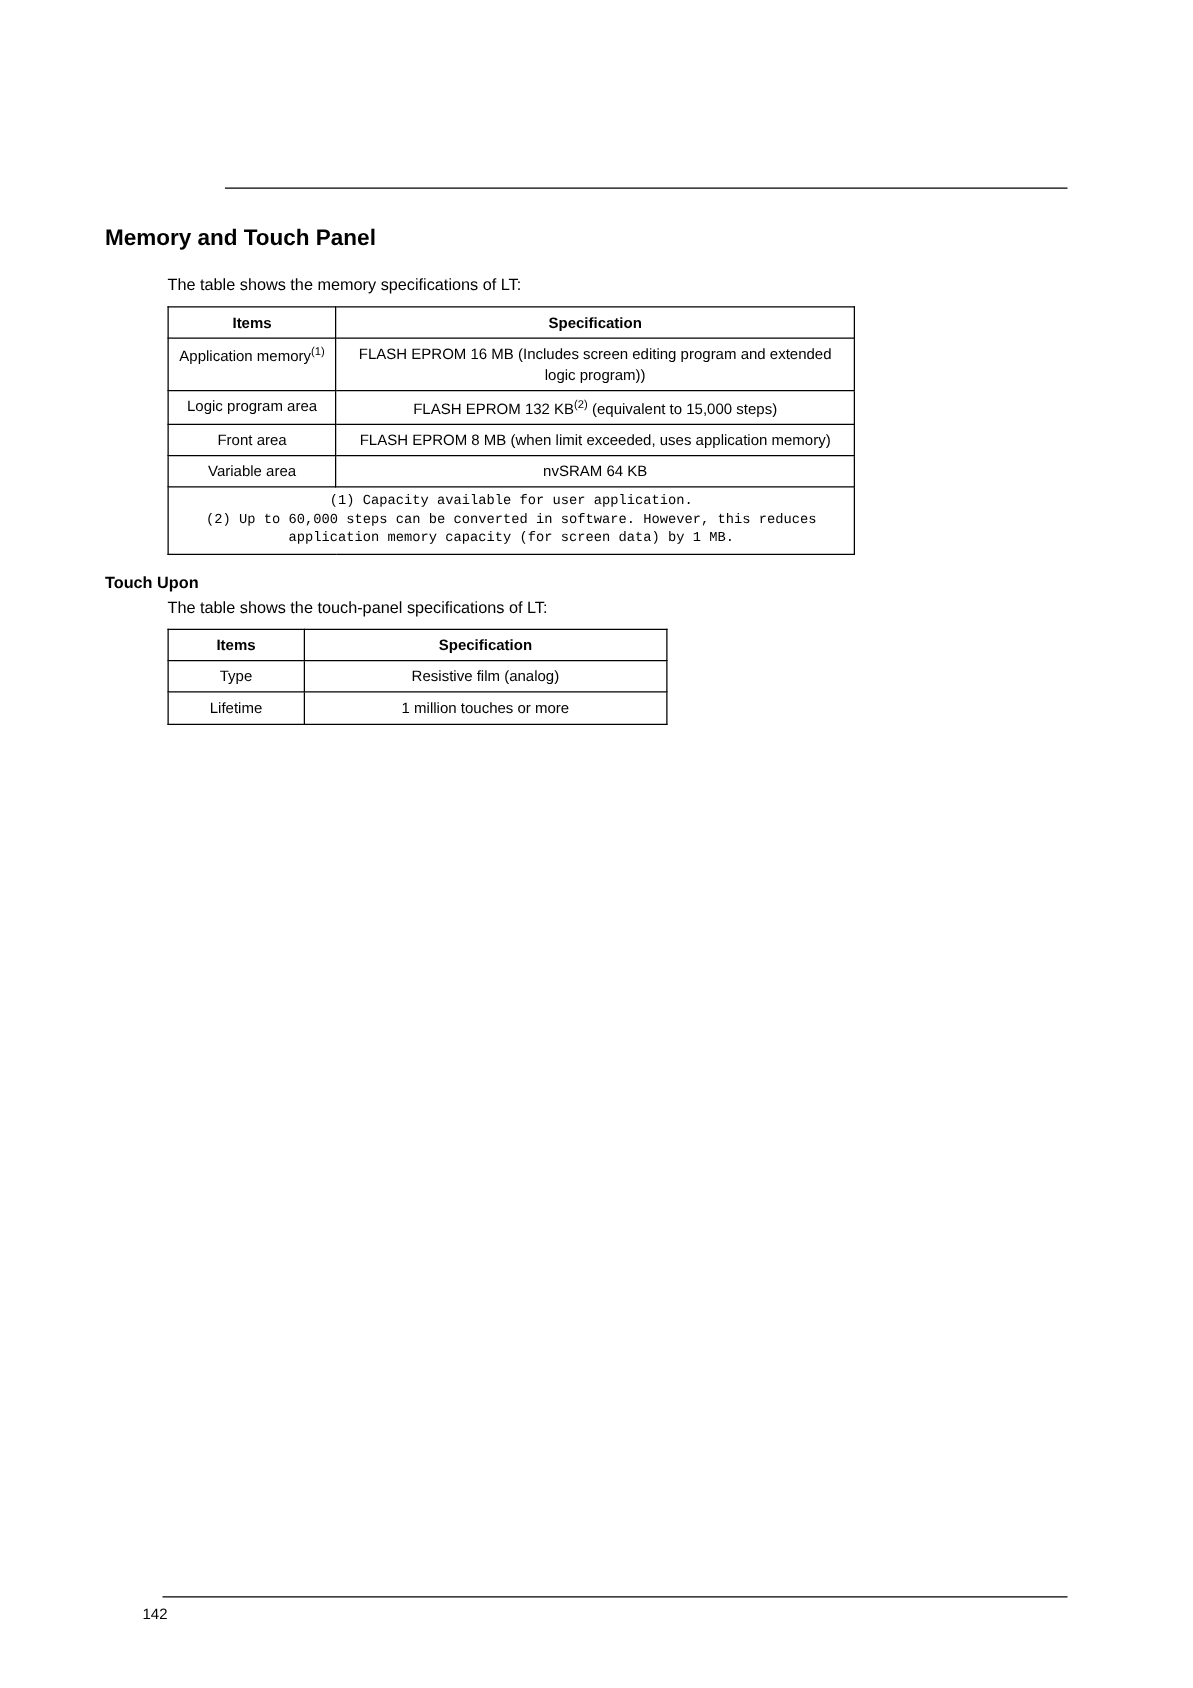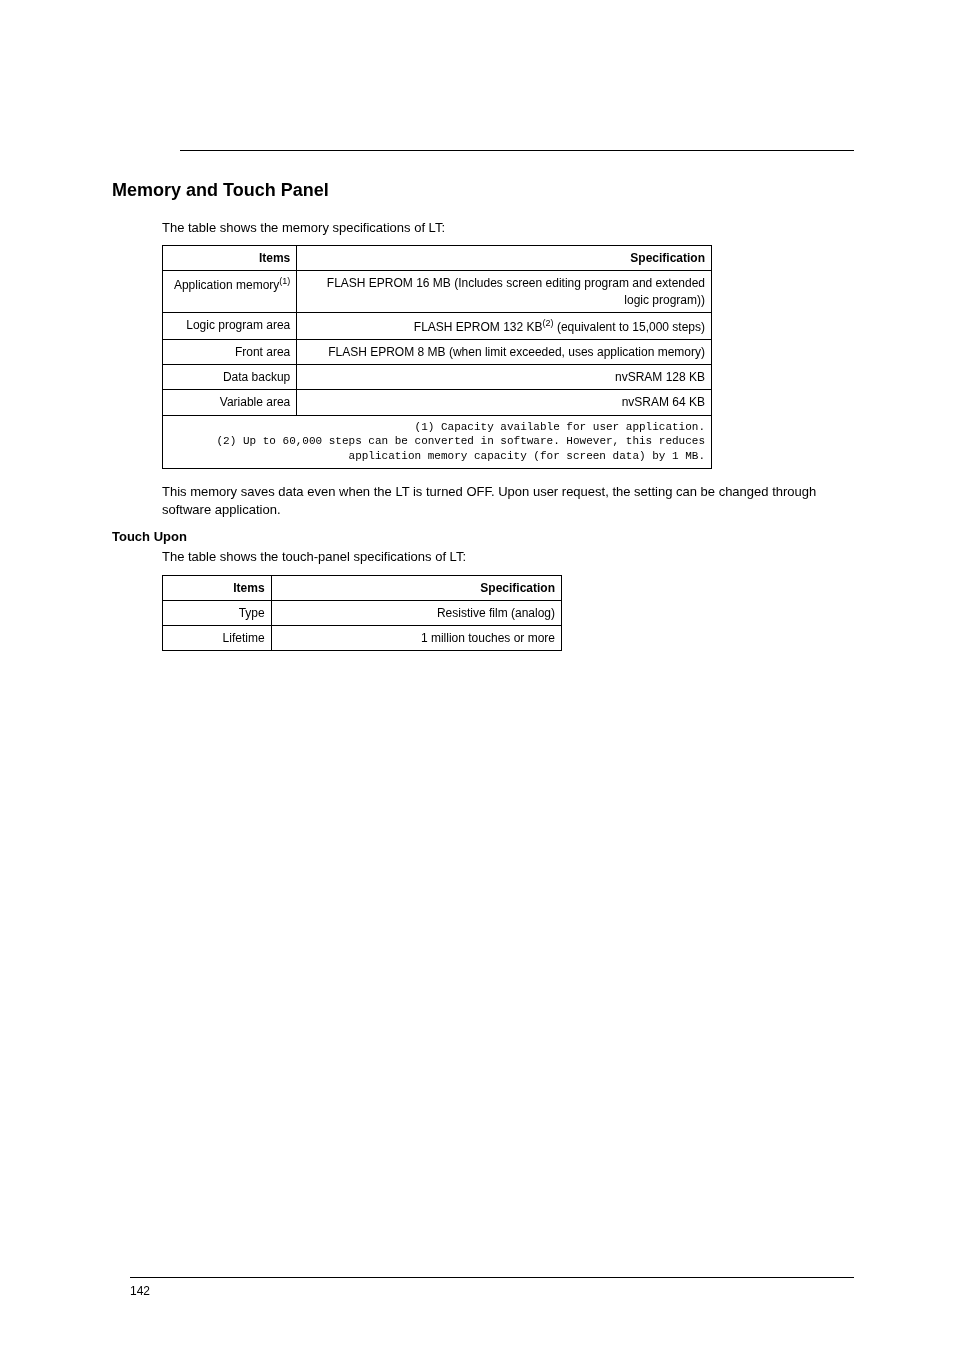--- a/index.html
+++ b/index.html
@@ -7,21 +7,21 @@
     padding: 0;
     font-family: Arial, Helvetica, sans-serif;
     background: #fff;
     color: #000;
     width: 954px;
     height: 1350px;
     box-sizing: border-box;
     position: relative;
   }
   .page {
-    padding: 150px 100px 0 112px;
+    padding: 150px 100px 0 84px;
     box-sizing: border-box;
     border-radius: 21px;
   }
   .top-rule {
     position: absolute;
     top: 150px;
     left: 180px;
     right: 100px;
     border-top: 1px solid #000;
   }
@@ -50,21 +50,21 @@
     margin-bottom: 14px;
     font-size: 12px;
     width: 550px;
   }
   table.narrow {
     width: 400px;
   }
   th, td {
     border: 1px solid #000;
     padding: 4px 6px;
-    text-align: right;
+    text-align: center;
     vertical-align: top;
     line-height: 1.35;
   }
   th {
     font-weight: bold;
     background: #fff;
   }
   .footnote-cell {
     font-size: 11px;
     font-family: Liberation Mono, monospace;
@@ -76,21 +76,21 @@
   .footer-rule {
     position: absolute;
     bottom: 72px;
     left: 130px;
     right: 100px;
     border-top: 1px solid #000;
   }
   .page-num {
     position: absolute;
     bottom: 52px;
-    left: 130px;
+    left: 114px;
     font-size: 12px;
   }
 </style>
 </head>
 <body>
 
 <div class="top-rule"></div>
 
 <div class="page">
 
@@ -110,35 +110,30 @@
     </tr>
     <tr>
       <td>Logic program area</td>
       <td><span>FLASH EPROM 132 KB</span><sup>(2)</sup><span> (equivalent to 15,000 steps)</span></td>
     </tr>
     <tr>
       <td>Front area</td>
       <td>FLASH EPROM 8 MB (when limit exceeded, uses application memory)</td>
     </tr>
     <tr>
-      <td>Data backup</td>
-      <td>nvSRAM 128 KB</td>
-    </tr>
-    <tr>
       <td>Variable area</td>
       <td>nvSRAM 64 KB</td>
     </tr>
     <tr>
       <td colspan="2" class="footnote-cell" style="white-space: pre-line;">(1) Capacity available for user application.
 (2) Up to 60,000 steps can be converted in software. However, this reduces application memory capacity (for screen data) by 1 MB.</td>
     </tr>
   </tbody>
     </table>
 
-  <div class="body-text">This memory saves data even when the LT is turned OFF. Upon user request, the setting can be changed through software application.</div>
 
   <div class="sub-heading">Touch Upon</div>
   <div class="body-text">The table shows the touch-panel specifications of LT:</div>
 
   <table class="narrow">
     <tbody>
         <tr>
       <th>Items</th>
       <th>Specification</th>
     </tr>

